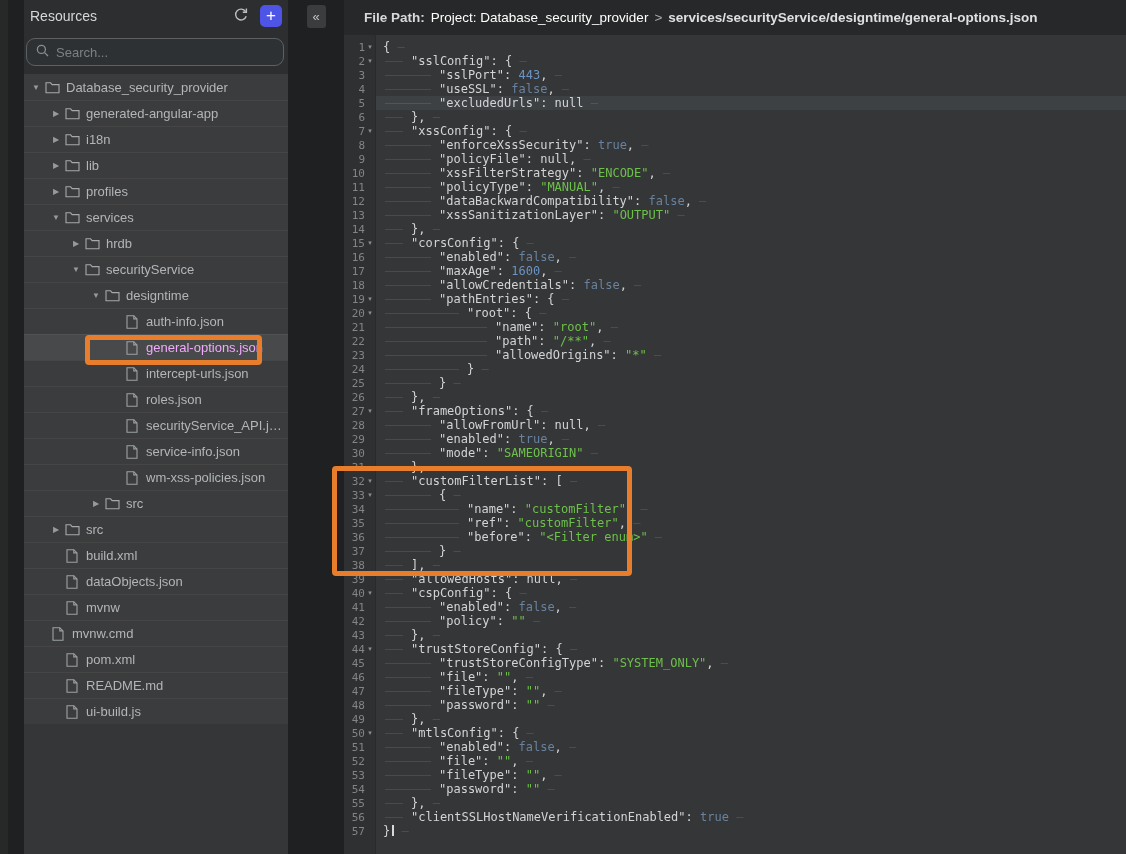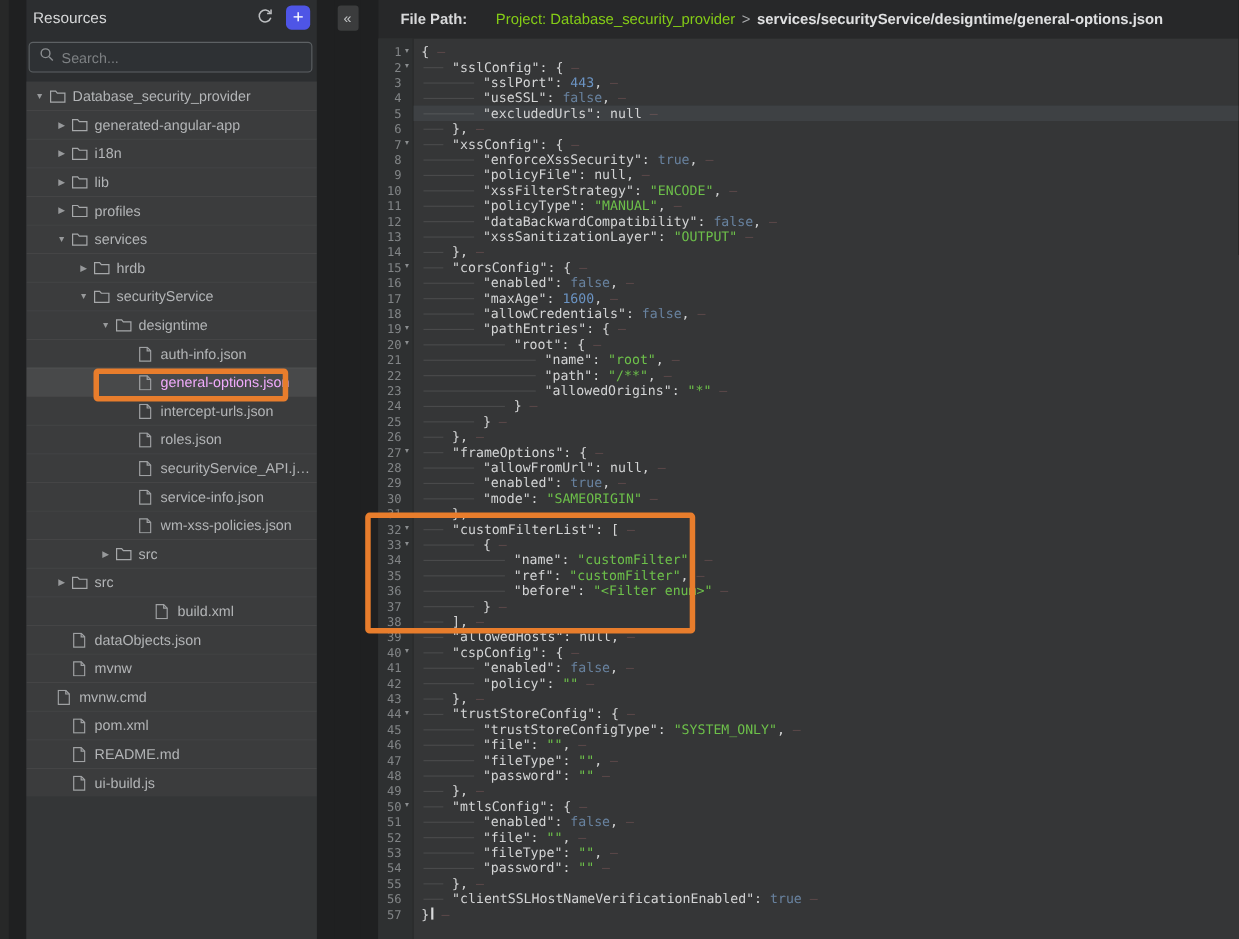--- a/index.html
+++ b/index.html
@@ -13,21 +13,21 @@
   
   .sidebar { width:264px; flex:none; background:#2c2e30; display:flex; flex-direction:column; }
   .sb-header { height:32px; display:flex; align-items:center; padding:0 6px 0 6px; }
   .sb-title { flex:1; font-size:14px; color:#d6d7d8; }
   .icon-btn { width:20px; height:20px; display:flex; align-items:center; justify-content:center;
               cursor:pointer; background:transparent; border:none; }
   .add-btn { width:22px; height:22px; margin-left:9px; border:none; border-radius:5px;
              background:#4e55e6; color:#ffffff; font-size:17px; line-height:1; cursor:pointer;
              display:flex; align-items:center; justify-content:center; padding-bottom:2px; }
   .sb-search { padding:6px 4px 8px 2px; }
-  .search-box { height:28px; border:1px solid #5d6164; border-radius:4px; background:#2e3134;
+  .search-box { height:28px; border:1px solid #5d6164; border-radius:9px; background:#2e3134;
                 display:flex; align-items:center; padding:0 9px; gap:7px; }
   .search-box input { flex:1; background:transparent; border:none; outline:none;
                       color:#c8c9ca; font-size:13px; font-family:"Liberation Sans",sans-serif; }
   .search-box input::placeholder { color:#7d8083; }
 
   .tree { flex:1; background:#343637; overflow:hidden; }
   .tree-row { height:26px; display:flex; align-items:center; background:#3b3c3d;
               border-top:1px solid rgba(255,255,255,0.05); color:#b3b5b7; font-size:13px;
               cursor:pointer; white-space:nowrap; }
   .tree-row:first-child { border-top:none; }
@@ -42,21 +42,21 @@
            align-items:flex-start; }
   .collapse-btn { width:19px; height:23px; margin-top:5px; background:#3b3c3d; border:none;
                   border-radius:3px; color:#c2c4c6; font-size:13px; cursor:pointer;
                   display:flex; align-items:center; justify-content:center; }
 
   
   .editor { flex:1; display:flex; flex-direction:column; min-width:0; }
   .topbar { height:35px; flex:none; background:#272829; display:flex; align-items:center;
             padding-left:20px; gap:6px; font-size:13.5px; white-space:nowrap; }
   .fp-label { color:#d8d9da; font-weight:bold; }
-  .fp-project { color:#84cc16;margin-left:20px; }
+  .fp-project { color:#ffffff; }
   .fp-sep { color:#a9abad; }
   .fp-path { color:#dfe0e1; font-weight:bold; }
 
   .ed-body { flex:1; display:flex; min-height:0; background:#353637; }
   .gutter { width:32px; flex:none; background:#2e3031; border-right:1px solid #292a2b;
             padding-top:5px; }
   .gr { height:14px; display:flex; align-items:center; justify-content:flex-end; }
   .gnum { color:#828587; font:11px "DejaVu Sans Mono", monospace; }
   .gfold { width:10px; flex:none; font-size:7px; color:#8b8e90; text-align:center;
            line-height:14px; cursor:pointer; }
@@ -277,21 +277,21 @@
         </div>
         <div class="tree-row" style="padding-left: 24px;">
           <span class="chev">▶</span>
           <span class="t-icon">
             <svg width="15" height="13" viewBox="0 0 15 13" fill="none" stroke="#a6a8aa" stroke-width="1.1">
               <path d="M1 11.8 V1.8 H5.6 L7.1 3.6 H14 V11.8 Z"></path>
             </svg>
           </span>
           <span class="t-label">src</span>
         </div>
-        <div class="tree-row" style="padding-left: 24px; justify-content: center;">
+        <div class="tree-row" style="padding-left: 24px;">
           <span class="chev"></span>
           <span class="t-icon">
             <svg width="12" height="14" viewBox="0 0 12 14" fill="none" stroke="#9fa1a3" stroke-width="1.1">
               <path d="M1 0.7 H7.8 L11 3.9 V13.3 H1 Z"></path>
               <path d="M7.8 0.7 V3.9 H11"></path>
             </svg>
           </span>
           <span class="t-label">build.xml</span>
         </div>
         <div class="tree-row" style="padding-left: 24px;">

